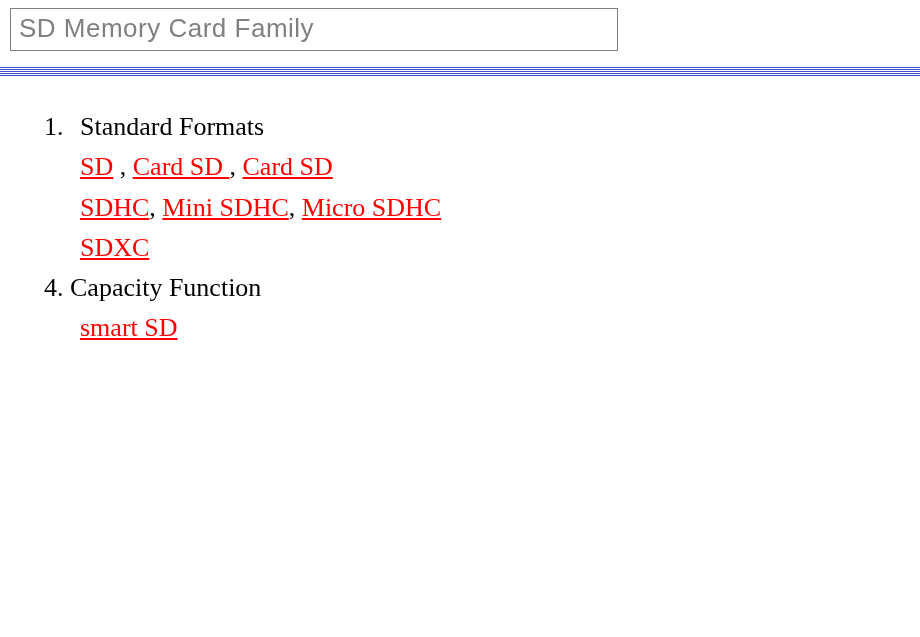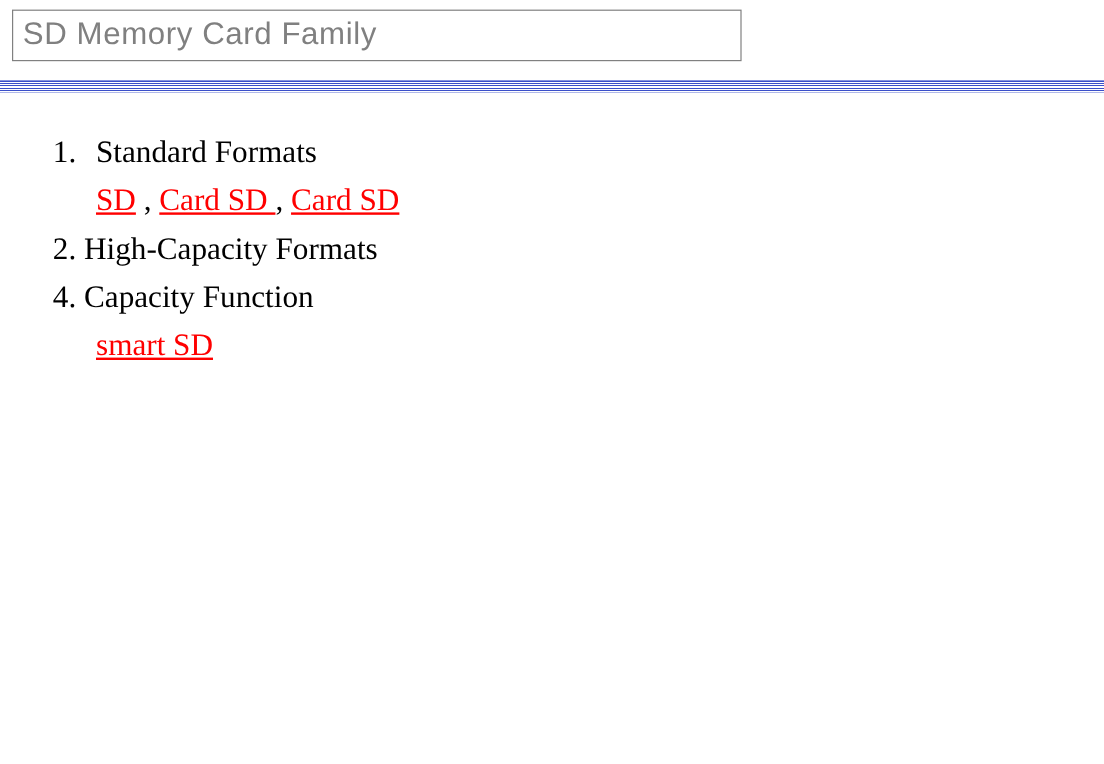--- a/index.html
+++ b/index.html
@@ -81,26 +81,29 @@
     <li class="first-item">
       <span class="item-heading">
         <span class="number-part">1.</span><span>Standard Formats</span>
       </span>
       <div class="sub-links">
         <a href="#" class="link">SD</a><span class="sep"> ,  </span><a href="#" class="link">Card SD </a><span class="sep">, </span><a href="#" class="link">Card SD</a>
       </div>
     </li>
 
     <li>
-      <span class="item-heading">
-        <span>2.</span> <span>High-Capacity Formats</span>
-      </span>
+      <div class="sub-links">
+        <a href="#" class="link">SDHC</a><span class="sep">, </span><a href="#" class="link">Mini SDHC</a><span class="sep">, </span><a href="#" class="link">Micro SDHC</a>
+      </div>
     </li>
 
     <li>
+      <div class="sub-links">
+        <a href="#" class="link">SDXC</a>
+      </div>
     </li>
 
     <li>
       <span class="item-heading">
         <span>4.</span> <span>Capacity Function</span>
       </span>
       <div class="sub-links">
         <a href="#" class="link">smart SD</a>
       </div>
     </li>

